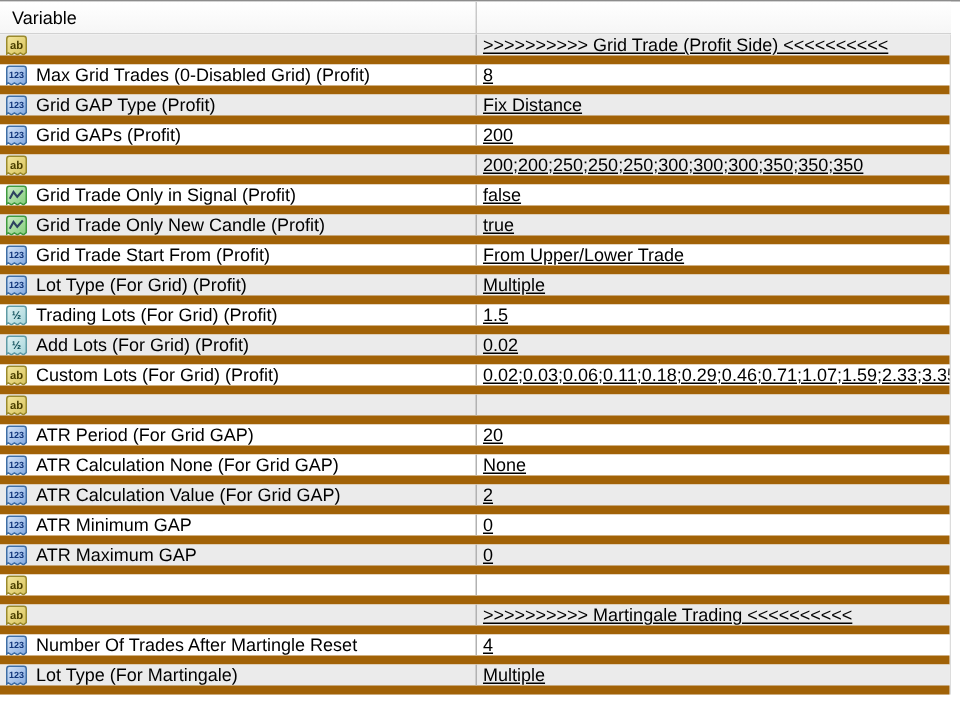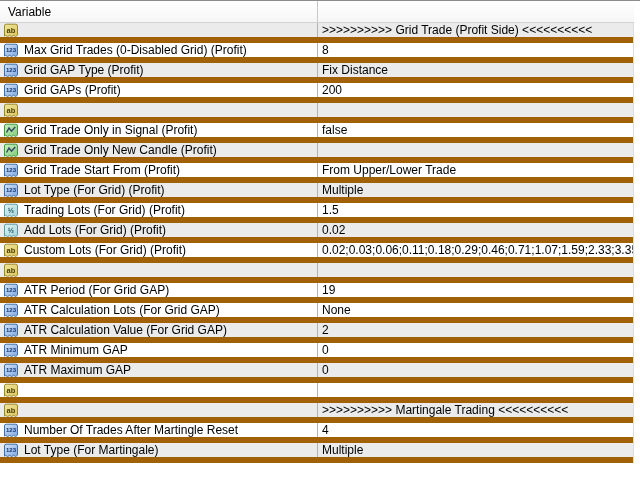--- a/index.html
+++ b/index.html
@@ -7,21 +7,21 @@
   .panel{position:relative;width:640px;height:476px;border-top:1px solid #8c8c8c;box-sizing:border-box;overflow:hidden;background:#fff;}
   .header{display:flex;height:22px;background:linear-gradient(#ffffff,#f6f6f6);border-bottom:1px solid #d2d2d2;box-sizing:border-box;width:634px;}
   .hcell{display:flex;align-items:center;box-sizing:border-box;color:#000;}
   .hvar{width:318px;border-right:1px solid #c9c9c9;padding-left:8px;}
   .hval{flex:1;padding-left:4px;}
   .rows{width:634px;border-right:1px solid #dcdcdc;box-sizing:border-box;background:#fff;}
   .row{display:flex;height:20px;box-sizing:border-box;border-bottom:6px solid #a16207;background:#ffffff;}
   .row.alt{background:#ebebeb;}
   .cell-var{width:318px;box-sizing:border-box;border-right:1px solid #b2b2b2;display:flex;align-items:center;padding-left:3px;overflow:hidden;white-space:nowrap;}
   .cell-var .lbl{margin-left:5px;}
-  .cell-val{flex:1;display:flex;align-items:center;padding-left:4px;overflow:hidden;white-space:nowrap;}
+  .cell-val{flex:1;display:flex;align-items:center;padding-left:4px;overflow:hidden;white-space:nowrap;text-decoration:underline;}
   .picon{flex:0 0 16px;width:16px;height:15px;display:block;}
 </style>
 </head>
 <body>
 
 <div class="panel">
   <div class="header">
     <div class="hcell hvar">Variable</div>
   </div>
   <div class="rows" id="rows">
@@ -95,20 +95,21 @@
             <defs>
               <linearGradient id="gstring4" x1="0" y1="0" x2="1" y2="1">
                 <stop offset="0%" stop-color="#f3e69c"></stop>
                 <stop offset="100%" stop-color="#d9c45e"></stop>
               </linearGradient>
             </defs>
             <path d="M1.5 3 Q1.5 1.2 3.2 1.2 L12.8 1.2 Q14.5 1.2 14.5 3 L14.5 12.1 L12.6 13.6 L10.6 12.3 L8.6 13.6 L6.6 12.3 L4.6 13.6 L2.6 12.3 L1.5 13.1 Z" fill="url(#gstring4)" stroke="#9a8a2e" stroke-width="1"></path>
             <text x="8" y="9.8" text-anchor="middle" font-family="&quot;Liberation Sans&quot;, sans-serif" font-size="7.5" font-weight="bold" fill="#4a3f00">ab</text>
           </svg>
         </div>
+        <div class="cell-val">200;200;250;250;250;300;300;300;350;350;350</div>
       </div>
       <div class="row">
         <div class="cell-var">
           <svg viewBox="0 0 16 15" class="picon">
             <defs>
               <linearGradient id="gboolean5" x1="0" y1="0" x2="1" y2="1">
                 <stop offset="0%" stop-color="#cdeec6"></stop>
                 <stop offset="100%" stop-color="#82cc7a"></stop>
               </linearGradient>
             </defs>
@@ -126,20 +127,21 @@
               <linearGradient id="gboolean6" x1="0" y1="0" x2="1" y2="1">
                 <stop offset="0%" stop-color="#cdeec6"></stop>
                 <stop offset="100%" stop-color="#82cc7a"></stop>
               </linearGradient>
             </defs>
             <path d="M1.5 3 Q1.5 1.2 3.2 1.2 L12.8 1.2 Q14.5 1.2 14.5 3 L14.5 12.1 L12.6 13.6 L10.6 12.3 L8.6 13.6 L6.6 12.3 L4.6 13.6 L2.6 12.3 L1.5 13.1 Z" fill="url(#gboolean6)" stroke="#3f9a3f" stroke-width="1"></path>
             <polyline points="3.5,9.5 6,5 8.5,8.2 12.2,4" fill="none" stroke="#2f4460" stroke-width="1.4"></polyline>
           </svg>
           <span class="lbl">Grid Trade Only New Candle (Profit)</span>
         </div>
+        <div class="cell-val">true</div>
       </div>
       <div class="row">
         <div class="cell-var">
           <svg viewBox="0 0 16 15" class="picon">
             <defs>
               <linearGradient id="ginteger7" x1="0" y1="0" x2="1" y2="1">
                 <stop offset="0%" stop-color="#d3e2f8"></stop>
                 <stop offset="100%" stop-color="#82a9e0"></stop>
               </linearGradient>
             </defs>
@@ -237,35 +239,35 @@
               <linearGradient id="ginteger13" x1="0" y1="0" x2="1" y2="1">
                 <stop offset="0%" stop-color="#d3e2f8"></stop>
                 <stop offset="100%" stop-color="#82a9e0"></stop>
               </linearGradient>
             </defs>
             <path d="M1.5 3 Q1.5 1.2 3.2 1.2 L12.8 1.2 Q14.5 1.2 14.5 3 L14.5 12.1 L12.6 13.6 L10.6 12.3 L8.6 13.6 L6.6 12.3 L4.6 13.6 L2.6 12.3 L1.5 13.1 Z" fill="url(#ginteger13)" stroke="#3f6ea5" stroke-width="1"></path>
             <text x="8" y="9.3" text-anchor="middle" font-family="&quot;Liberation Sans&quot;, sans-serif" font-size="6" font-weight="bold" fill="#10357a">123</text>
           </svg>
           <span class="lbl">ATR Period (For Grid GAP)</span>
         </div>
-        <div class="cell-val">19</div>
+        <div class="cell-val">20</div>
       </div>
       <div class="row">
         <div class="cell-var">
           <svg viewBox="0 0 16 15" class="picon">
             <defs>
               <linearGradient id="ginteger15" x1="0" y1="0" x2="1" y2="1">
                 <stop offset="0%" stop-color="#d3e2f8"></stop>
                 <stop offset="100%" stop-color="#82a9e0"></stop>
               </linearGradient>
             </defs>
             <path d="M1.5 3 Q1.5 1.2 3.2 1.2 L12.8 1.2 Q14.5 1.2 14.5 3 L14.5 12.1 L12.6 13.6 L10.6 12.3 L8.6 13.6 L6.6 12.3 L4.6 13.6 L2.6 12.3 L1.5 13.1 Z" fill="url(#ginteger15)" stroke="#3f6ea5" stroke-width="1"></path>
             <text x="8" y="9.3" text-anchor="middle" font-family="&quot;Liberation Sans&quot;, sans-serif" font-size="6" font-weight="bold" fill="#10357a">123</text>
           </svg>
-          <span class="lbl">ATR Calculation Lots (For Grid GAP)</span>
+          <span class="lbl">ATR Calculation None (For Grid GAP)</span>
         </div>
         <div class="cell-val">None</div>
       </div>
       <div class="row alt">
         <div class="cell-var">
           <svg viewBox="0 0 16 15" class="picon">
             <defs>
               <linearGradient id="ginteger16" x1="0" y1="0" x2="1" y2="1">
                 <stop offset="0%" stop-color="#d3e2f8"></stop>
                 <stop offset="100%" stop-color="#82a9e0"></stop>

